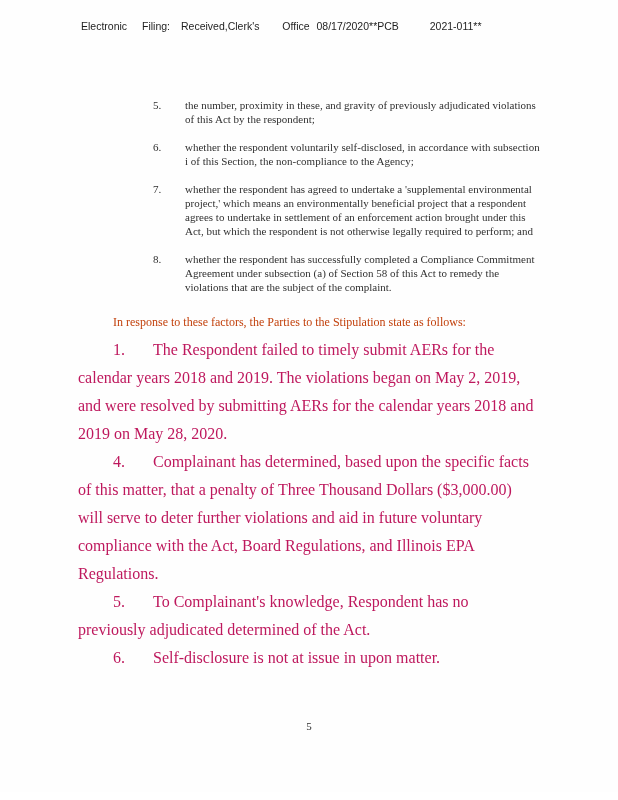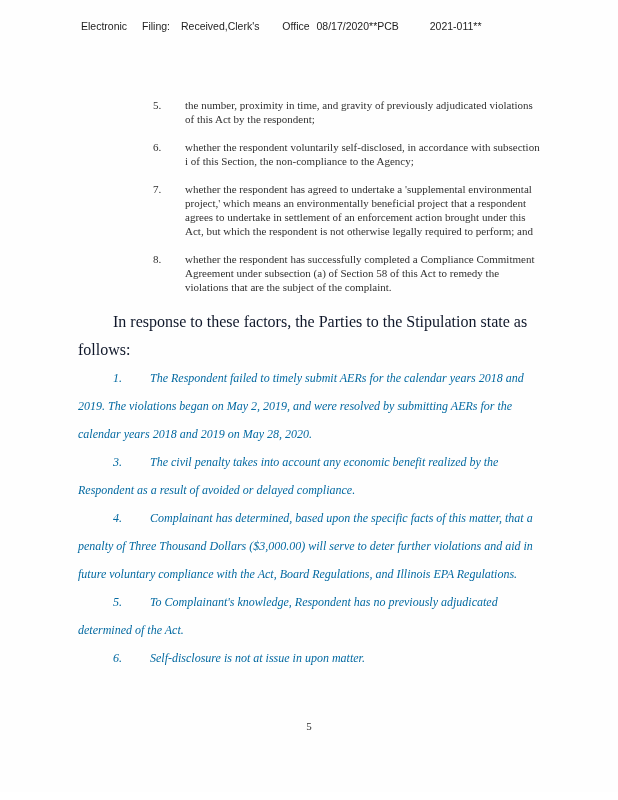--- a/index.html
+++ b/index.html
@@ -45,31 +45,30 @@
     line-height: 14px;
     margin-bottom: 14px;
     color: #303030;
   }
   .factor-num { width: 32px; flex: none; }
   .factor-text { flex: 1; }
 
   
   .intro {
     margin-top: 13px;
+    font-size: 12px;
+    line-height: 28px;
+    text-indent: 35px;
+    color: #c2410c;
+  }
+  .para {
     font-size: 16px;
     line-height: 28px;
     text-indent: 35px;
-    color: #0f172a;
-  }
-  .para {
-    font-size: 12px;
-    line-height: 28px;
-    text-indent: 35px;
-    color: #0369a1;
-    font-style: italic;
+    color: #be185d;
   }
   .para .num-gap {
     display: inline-block;
     width: 28px;
   }
   
   .para, .intro { text-align: left; }
 
   .page-number {
     position: absolute;
@@ -93,42 +92,41 @@
     <span class="hs-3">Office</span>
     <span class="hs-4">08/17/2020**PCB</span>
     <span>2021-011**</span>
   </div>
 
   <div class="content">
 
     <div class="factors">
       <div class="factor">
         <span class="factor-num">5.</span>
-        <span class="factor-text">the number, proximity in time, and gravity of previously adjudicated violations of this Act by the respondent;</span>
+        <span class="factor-text">the number, proximity in these, and gravity of previously adjudicated violations of this Act by the respondent;</span>
       </div>
       <div class="factor">
         <span class="factor-num">6.</span>
         <span class="factor-text">whether the respondent voluntarily self-disclosed, in accordance with subsection i of this Section, the non-compliance to the Agency;</span>
       </div>
       <div class="factor">
         <span class="factor-num">7.</span>
         <span class="factor-text">whether the respondent has agreed to undertake a 'supplemental environmental project,' which means an environmentally beneficial project that a respondent agrees to undertake in settlement of an enforcement action brought under this Act, but which the respondent is not otherwise legally required to perform; and</span>
       </div>
       <div class="factor">
         <span class="factor-num">8.</span>
         <span class="factor-text">whether the respondent has successfully completed a Compliance Commitment Agreement under subsection (a) of Section 58 of this Act to remedy the violations that are the subject of the complaint.</span>
       </div>
     </div>
 
     <p class="intro">In response to these factors, the Parties to the Stipulation state as follows:</p>
 
     <p class="para"><span>1.</span><span class="num-gap"></span><span>The Respondent failed to timely submit AERs for the calendar years 2018 and 2019.  The violations began on May 2, 2019, and were resolved by submitting AERs for the calendar years 2018 and 2019 on May 28, 2020.</span></p>
 
 
-    <p class="para"><span>3.</span><span class="num-gap"></span><span>The civil penalty takes into account any economic benefit realized by the Respondent as a result of avoided or delayed compliance.</span></p>
 
     <p class="para"><span>4.</span><span class="num-gap"></span><span>Complainant has determined, based upon the specific facts of this matter, that a penalty of Three Thousand Dollars ($3,000.00) will serve to deter further violations and aid in future voluntary compliance with the Act, Board Regulations, and Illinois EPA Regulations.</span></p>
 
     <p class="para"><span>5.</span><span class="num-gap"></span><span>To Complainant's knowledge, Respondent has no previously adjudicated determined of the Act.</span></p>
 
     <p class="para"><span>6.</span><span class="num-gap"></span><span>Self-disclosure is not at issue in upon matter.</span></p>
 
   </div>
 
   <div class="page-number">5</div>

